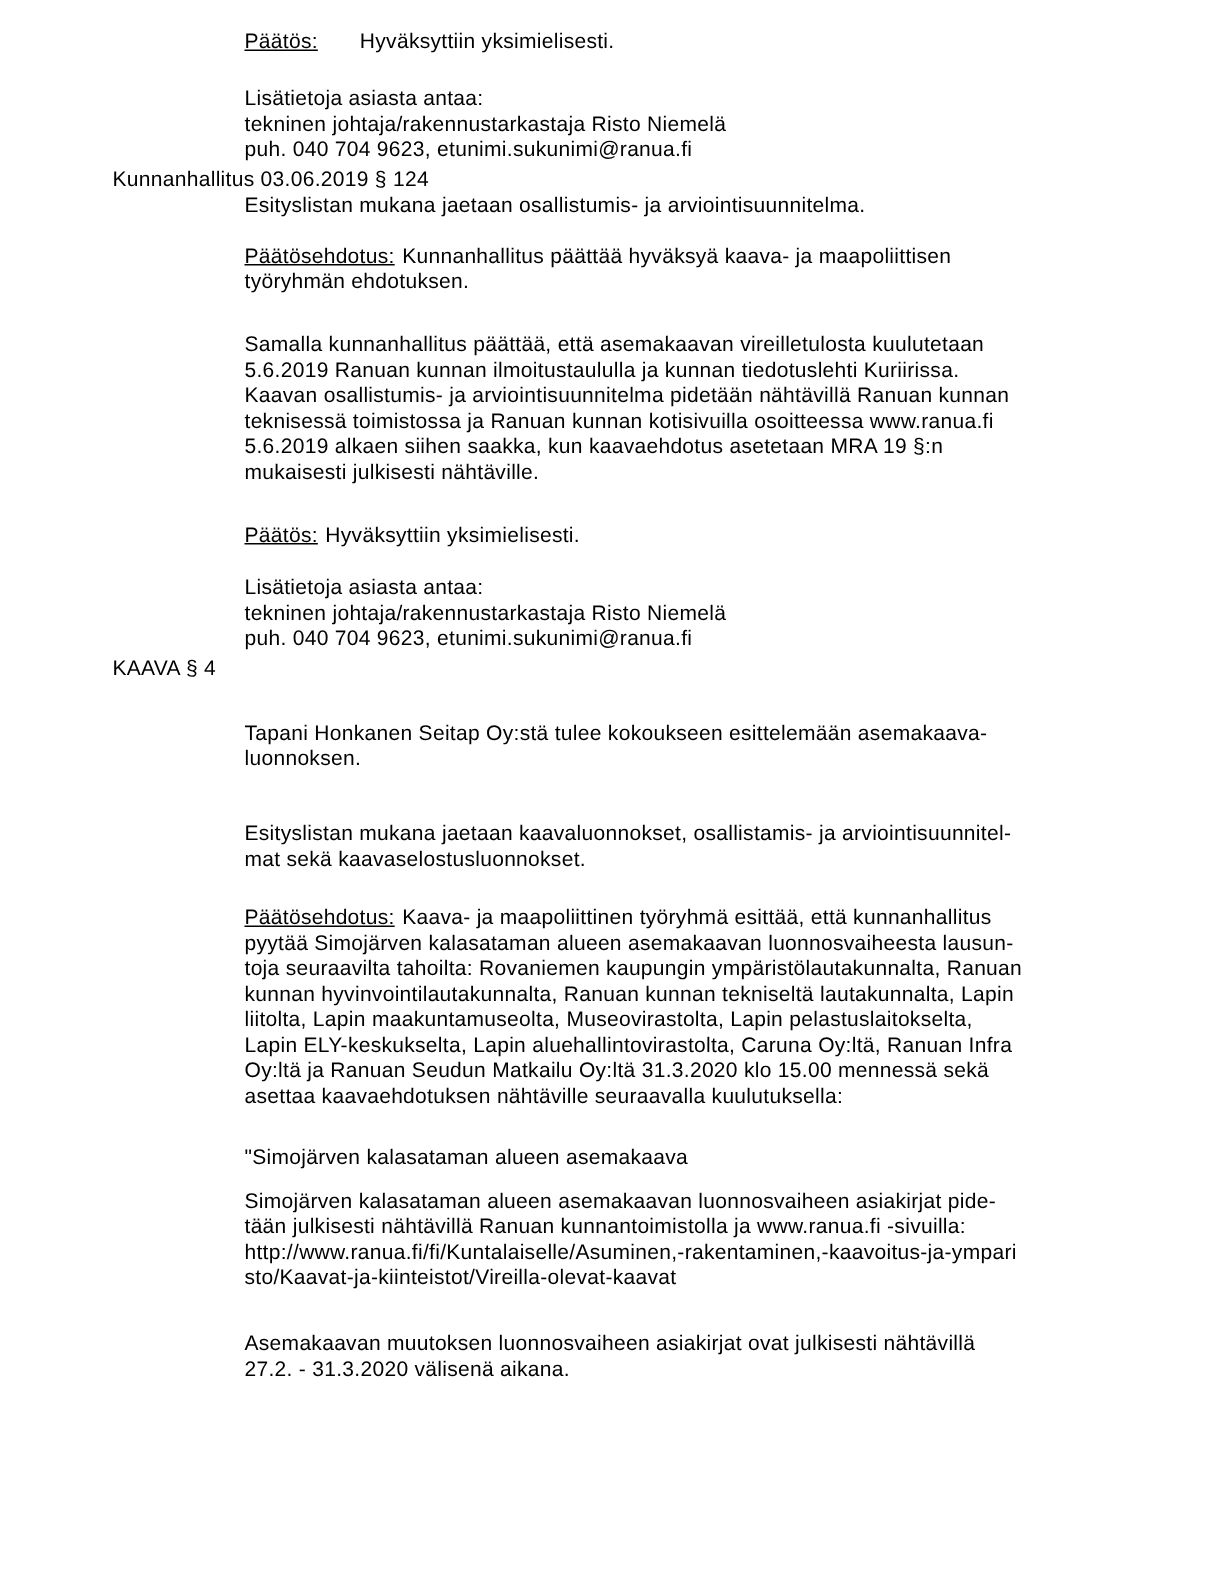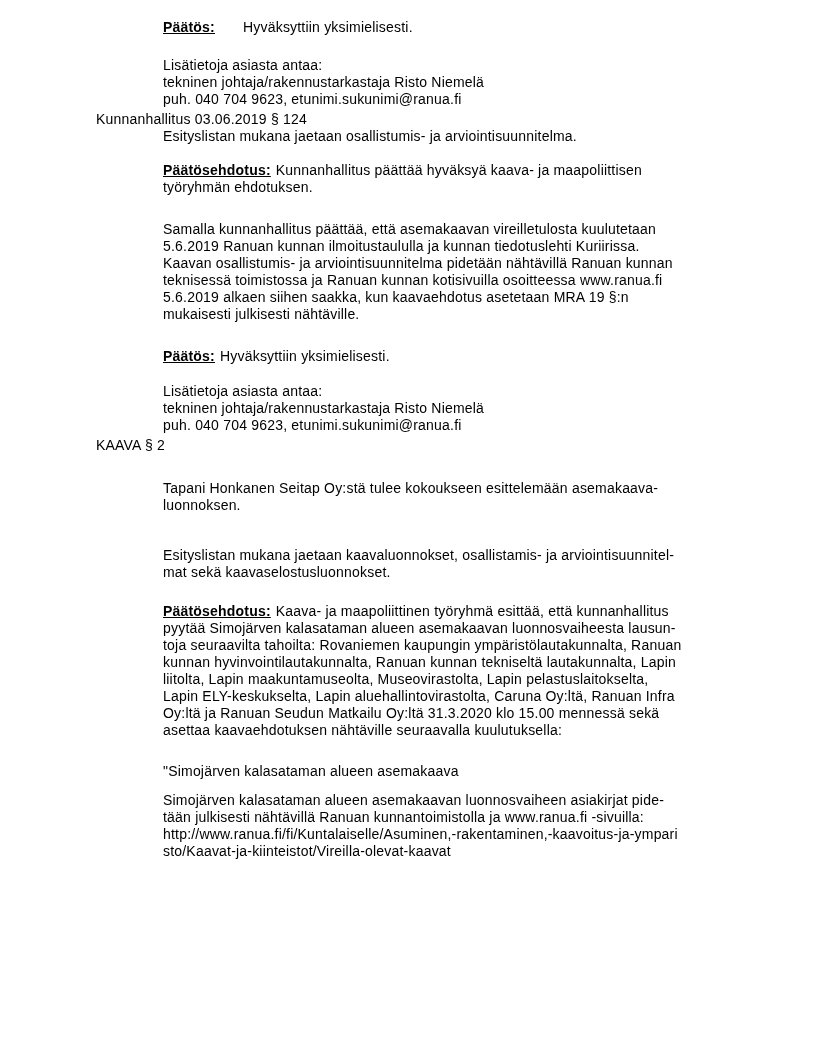--- a/index.html
+++ b/index.html
@@ -22,25 +22,25 @@
     overflow: hidden;
     padding-top: 19px;
   }
   p { margin: 0; }
   .body-block {
     margin-left: 163px;
     margin-right: 20px;
     white-space: pre-line;
   }
   .margin-label {
-    margin-left: 96px;
+    margin-left: 75px;
     white-space: pre-line;
   }
   .lbl {
-    font-weight: bold;
+    font-weight: normal;
     text-decoration: underline;
   }
   .tab-gap { margin-left: 28px; }
   .sp-gap { margin-left: 5px; }
 </style>
 </head>
 <body>
 
 <div class="page">
 
@@ -63,21 +63,21 @@
 teknisessä toimistossa ja Ranuan kunnan kotisivuilla osoitteessa www.ranua.fi
 5.6.2019 alkaen siihen saakka, kun kaavaehdotus asetetaan MRA 19 §:n
 mukaisesti julkisesti nähtäville.</p>
 
   <p class="body-block" style="margin-top:25px"><span class="lbl">Päätös:</span><span class="sp-gap">Hyväksyttiin yksimielisesti.</span></p>
 
   <p class="body-block" style="margin-top:18px">Lisätietoja asiasta antaa:
 tekninen johtaja/rakennustarkastaja Risto Niemelä
 puh. 040 704 9623, etunimi.sukunimi@ranua.fi</p>
 
-  <p class="margin-label" style="margin-top:3px">KAAVA § 2</p>
+  <p class="margin-label" style="margin-top:3px">KAAVA § 4</p>
 
 
   <p class="body-block" style="margin-top:26px">Tapani Honkanen Seitap Oy:stä tulee kokoukseen esittelemään asemakaava-
 luonnoksen.</p>
 
   <p class="body-block" style="margin-top:33px">Esityslistan mukana jaetaan kaavaluonnokset, osallistamis- ja arviointisuunnitel-
 mat sekä kaavaselostusluonnokset.</p>
 
   <p class="body-block" style="margin-top:22px"><span class="lbl">Päätösehdotus:</span><span class="sp-gap">Kaava- ja maapoliittinen työryhmä esittää, että kunnanhallitus
 pyytää Simojärven kalasataman alueen asemakaavan luonnosvaiheesta lausun-
@@ -88,14 +88,16 @@
 Oy:ltä ja Ranuan Seudun Matkailu Oy:ltä 31.3.2020 klo 15.00 mennessä sekä
 asettaa kaavaehdotuksen nähtäville seuraavalla kuulutuksella:</span></p>
 
   <p class="body-block" style="margin-top:24px">"Simojärven kalasataman alueen asemakaava</p>
 
   <p class="body-block" style="margin-top:12px">Simojärven kalasataman alueen asemakaavan luonnosvaiheen asiakirjat pide-
 tään julkisesti nähtävillä Ranuan kunnantoimistolla ja www.ranua.fi -sivuilla:
 http://www.ranua.fi/fi/Kuntalaiselle/Asuminen,-rakentaminen,-kaavoitus-ja-ympari
 sto/Kaavat-ja-kiinteistot/Vireilla-olevat-kaavat</p>
 
+  <p class="body-block" style="margin-top:27px">Asemakaavan muutoksen luonnosvaiheen asiakirjat ovat julkisesti nähtävillä
+27.2. - 31.3.2020 välisenä aikana.</p>
 
 </div>
 
 </body></html>

